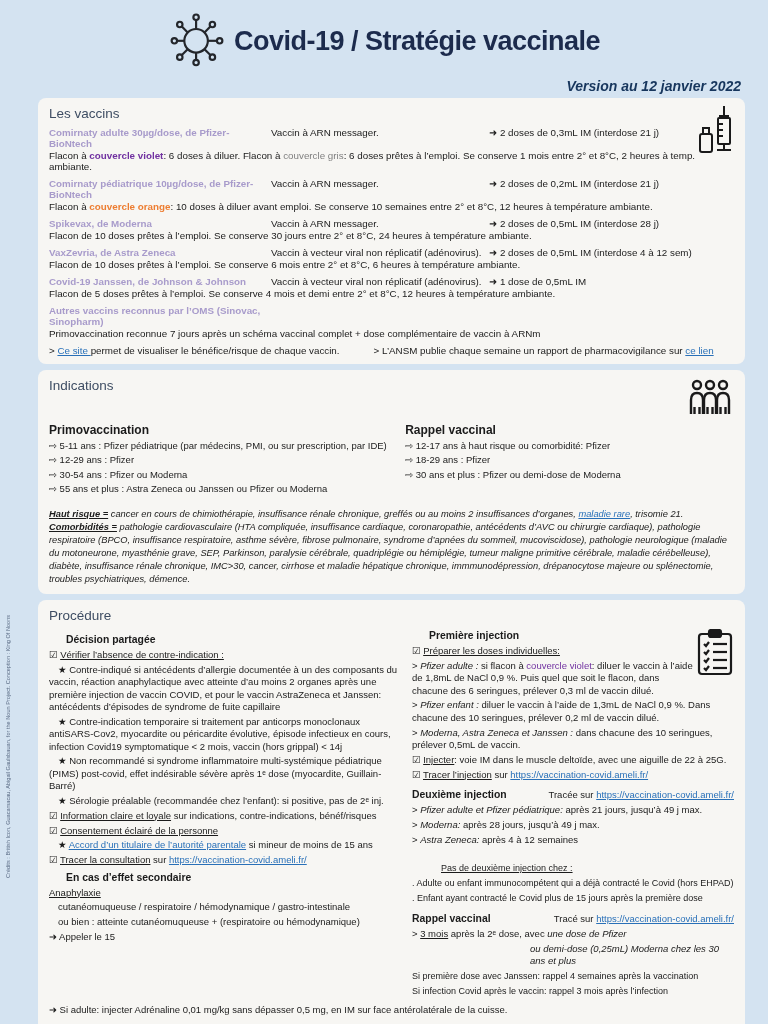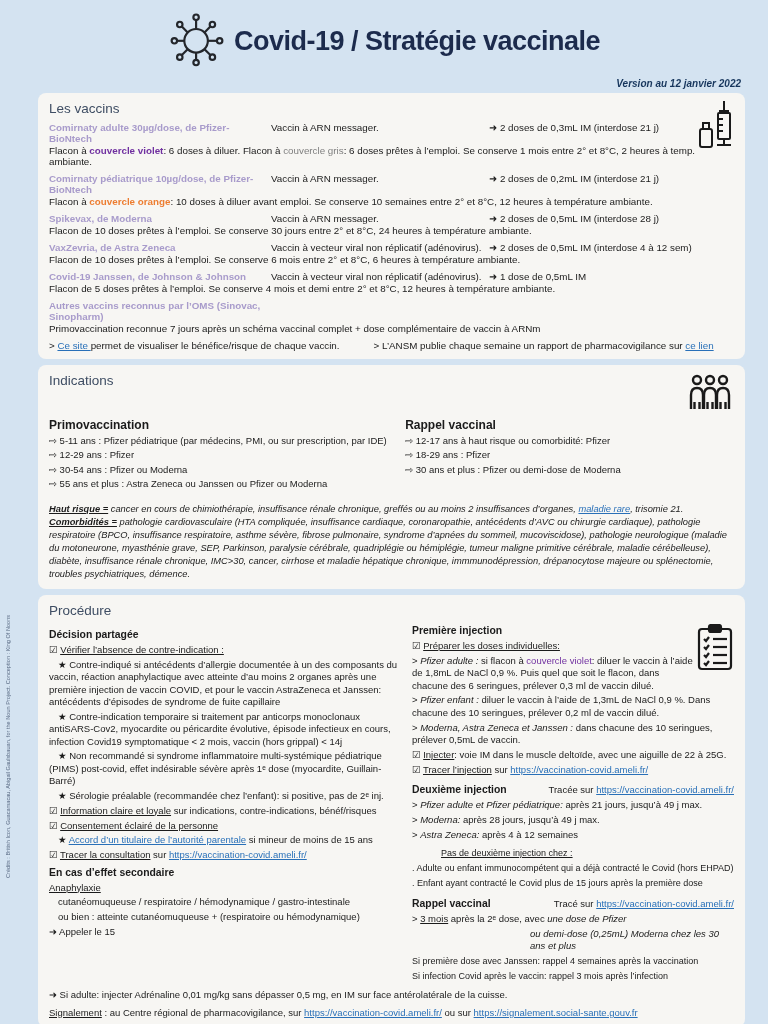--- a/index.html
+++ b/index.html
@@ -2,21 +2,21 @@
 <html><head>
 <meta charset="utf-8">
 <style>
   * { margin:0; padding:0; box-sizing:border-box; }
   body { font-family:"Liberation Sans", sans-serif; }
   .page { width:768px; height:1024px; background:#d4e3f1; position:relative; overflow:hidden; }
 
   
   header { display:flex; justify-content:center; align-items:center; gap:8px; padding-top:4px; height:78px; }
   .title { font-size:27px; font-weight:bold; color:#1c2b4d; letter-spacing:-0.5px; }
-  .version { text-align:right; padding-right:27px; font-size:10px; font-weight:bold; font-style:italic; color:#17365d; }
+  .version { text-align:right; padding-right:27px; font-size:14px; font-weight:bold; font-style:italic; color:#17365d; }
 
   main { margin:4px 23px 0 38px; display:flex; flex-direction:column; gap:6px; }
   .card { background:#f7f6f3; border-radius:8px; padding:7px 11px 8px 11px; position:relative; color:#1b1b1b; }
   .card h2 { font-size:13.5px; font-weight:normal; color:#3e4d63; margin:1px 0 6px 0; }
 
   
   .vrow { margin-bottom:6px; font-size:9.8px; }
   .vline { display:grid; grid-template-columns:222px 218px 1fr; align-items:baseline; }
   .vname { color:#a89bcb; font-weight:bold; }
   .vdetail { margin-top:1px; max-width:690px; }
@@ -34,28 +34,28 @@
   .ind-cols { display:grid; grid-template-columns:52% 48%; font-size:9.5px; }
   .ind-cols h3 { font-size:12px; margin-bottom:2px;margin-top:24px; }
   .ind-cols li { list-style:none; line-height:1.5; }
   .risk { margin-top:12px; font-size:9.3px; font-style:italic; line-height:1.4; }
   .risk .u { font-weight:bold; }
 
   
   .proc-cols { display:flex; gap:11px; font-size:9.5px; line-height:1.3; }
   .pcol-l { width:352px; flex:none; }
   .pcol-r { flex:1; }
-  .ph { font-size:10.4px; font-weight:bold; margin:4px 0 2px 0; }
+  .ph { font-size:10.4px; font-weight:bold; margin:4px 0 2px 17px; }
   .pline { margin:2.5px 0; }
   .star { text-indent:9px; }
   .ind8 { padding-left:9px; }
   .pfull { font-size:9.5px; line-height:1.3; margin-top:3px; }
   .hrow { display:flex; justify-content:space-between; align-items:baseline; margin-top:7px; }
   .rp2 { padding-left:118px; }
-  .blockgap { margin-top:6px;padding-left:29px; }
+  .blockgap { margin-top:16px;padding-left:29px; }
 
   .credits { position:absolute; left:5px; top:538px; height:340px; writing-mode:vertical-rl; transform:rotate(180deg); font-size:5.6px; color:#5a6b85; }
 
   .icon-tr { position:absolute; top:6px; right:8px; }
   .icon-tr2 { position:absolute; top:8px; right:12px; }
 </style>
 </head>
 <body>
 
 <div class="page">

